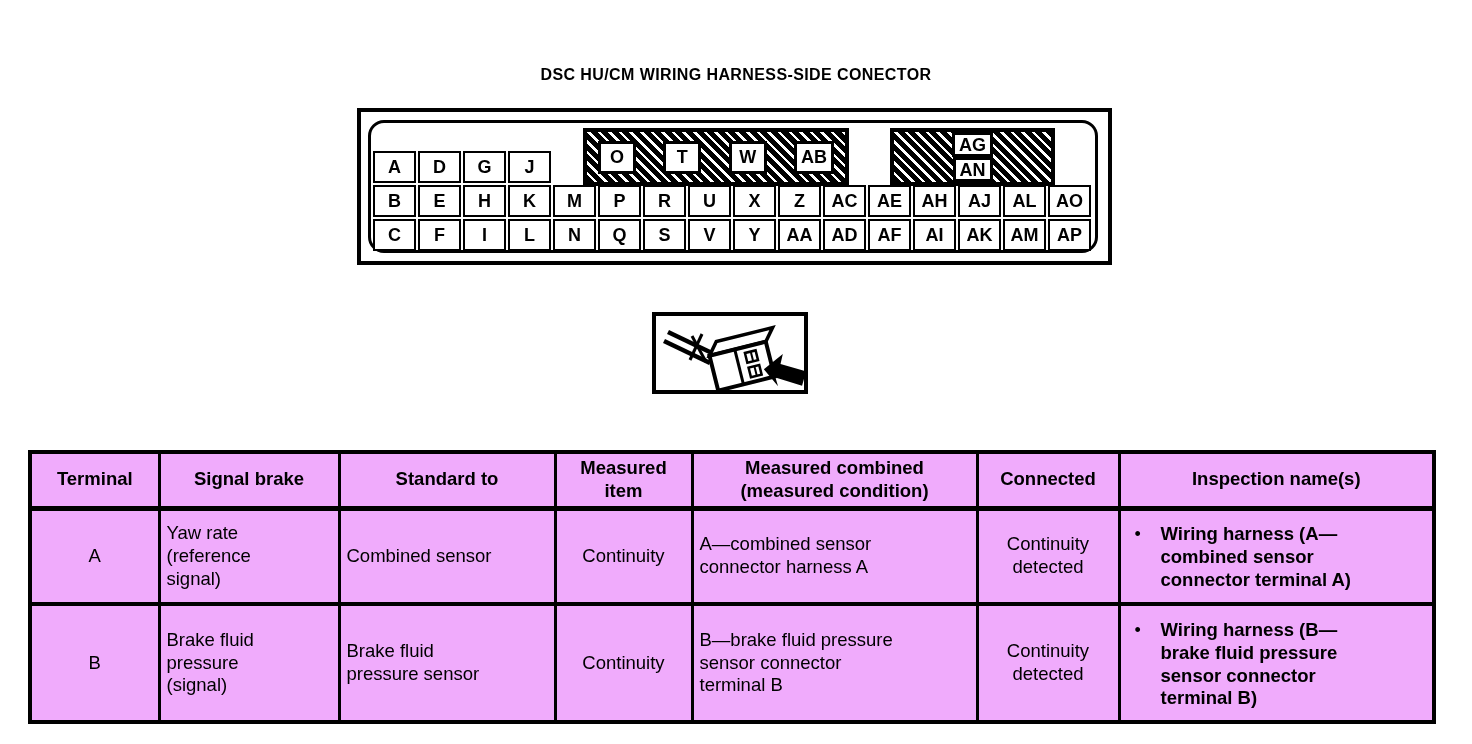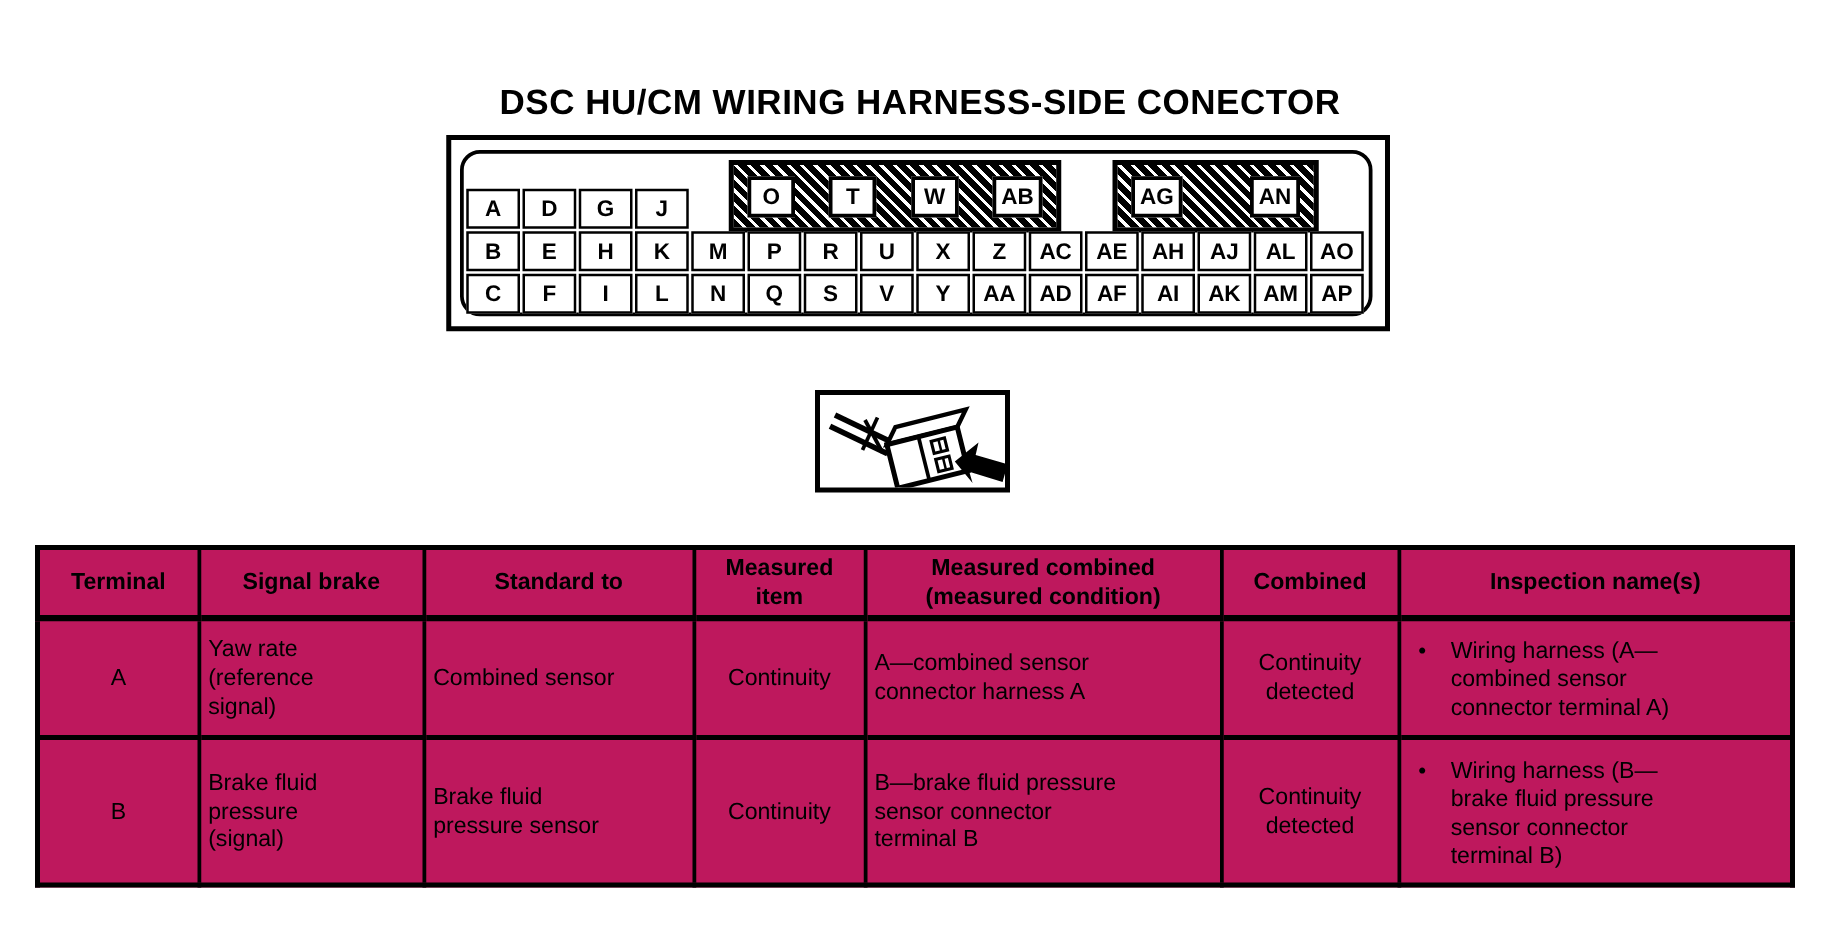--- a/index.html
+++ b/index.html
@@ -9,21 +9,21 @@
     font-family: "Liberation Sans", "DejaVu Sans", sans-serif;
     color: #000;
     overflow: hidden;
   }
   .page { position: relative; width: 1472px; height: 744px; }
 
   
   .diagram-title {
     position: absolute; top: 66px; left: 0; width: 100%;
     text-align: center;
-    font-size: 28px; font-weight: 700; letter-spacing: 0.4px;
+    font-size: 16px; font-weight: 700; letter-spacing: 0.4px;
   }
 
   
   .connector-box {
     position: absolute; left: 357px; top: 108px;
     width: 755px; height: 157px;
     border: 4px solid #000; box-sizing: border-box;
     background: #fff;
   }
   .connector-inner {
@@ -42,42 +42,42 @@
     font-weight: 700; font-size: 18px; line-height: 1;
   }
   .band {
     position: absolute; top: 16px; height: 58px;
     box-sizing: border-box; border: 4px solid #000;
     background: repeating-linear-gradient(45deg, #000 0px, #000 5px, #fff 5px, #fff 7.5px);
     display: flex; align-items: center; justify-content: space-between;
     padding: 0 11px;
   }
   .band-1 { left: 222px; width: 266px; }
-  .band-2 { left: 529px; width: 165px; }
+  .band-2 { left: 529px; width: 165px; flex-direction: column; }
   .band .pin {
     width: auto; min-width: 38px; height: 33px;
     margin: 0; padding: 0 4px; border-width: 3px;
   }
 
   
   .icon-box {
     position: absolute; left: 652px; top: 312px;
     width: 156px; height: 82px;
     border: 4px solid #000; box-sizing: border-box;
     background: #fff;
   }
   .icon-box svg { display: block; }
 
   
   table.insp-table {
-    position: absolute; left: 28px; top: 436px;
+    position: absolute; left: 28px; top: 450px;
     width: 1404px;
     border-collapse: collapse; table-layout: fixed;
     border: 4px solid #000;
-    background: #be185d;
+    background: #f0abfc;
   }
   .insp-table th, .insp-table td {
     border: 3px solid #000;
     font-size: 18.5px; line-height: 1.24;
     padding: 2px 6px;
     box-sizing: border-box;
     overflow: hidden;
   }
   .insp-table thead th {
     font-weight: 700;
@@ -89,21 +89,21 @@
   .row-a { height: 96px; }
   .row-b { height: 118px; }
   .row-a td { border-bottom: 4px solid #000; }
   .c-center { text-align: center; }
   .c-left   { text-align: left; padding-left: 9px; }
   .ml { white-space: pre-line; }
   .cell-terminal { font-size: 20px; }
   td.cell-inspection { vertical-align: top; padding: 7px 4px 4px 10px; }
   .bullet-row { display: flex; align-items: flex-start; }
   .bullet { width: 26px; flex: 0 0 26px; text-align: left; padding-left: 4px; font-size: 18px; line-height: 1.24; }
-  .insp-text { flex: 1; }
+  .insp-text { flex: 1; font-weight: bold; }
 </style>
 </head>
 <body>
 
 <div class="page">
 
   <div class="diagram-title">DSC HU/CM WIRING HARNESS-SIDE CONECTOR</div>
 
   <div class="connector-box">
     <div class="connector-inner"></div>
@@ -201,21 +201,21 @@
     </colgroup>
     <thead>
       <tr>
         <th>Terminal</th>
         <th>Signal brake</th>
         <th>Standard to</th>
         <th class="ml">Measured
 item</th>
         <th class="ml">Measured combined
 (measured condition)</th>
-        <th>Combined</th>
+        <th>Connected</th>
         <th>Inspection name(s)</th>
       </tr>
     </thead>
     <tbody>
       <tr class="row-a">
         <td class="c-center cell-terminal">A</td>
         <td class="c-left ml">Yaw rate
 (reference
 signal)</td>
         <td class="c-left">Combined sensor</td>

